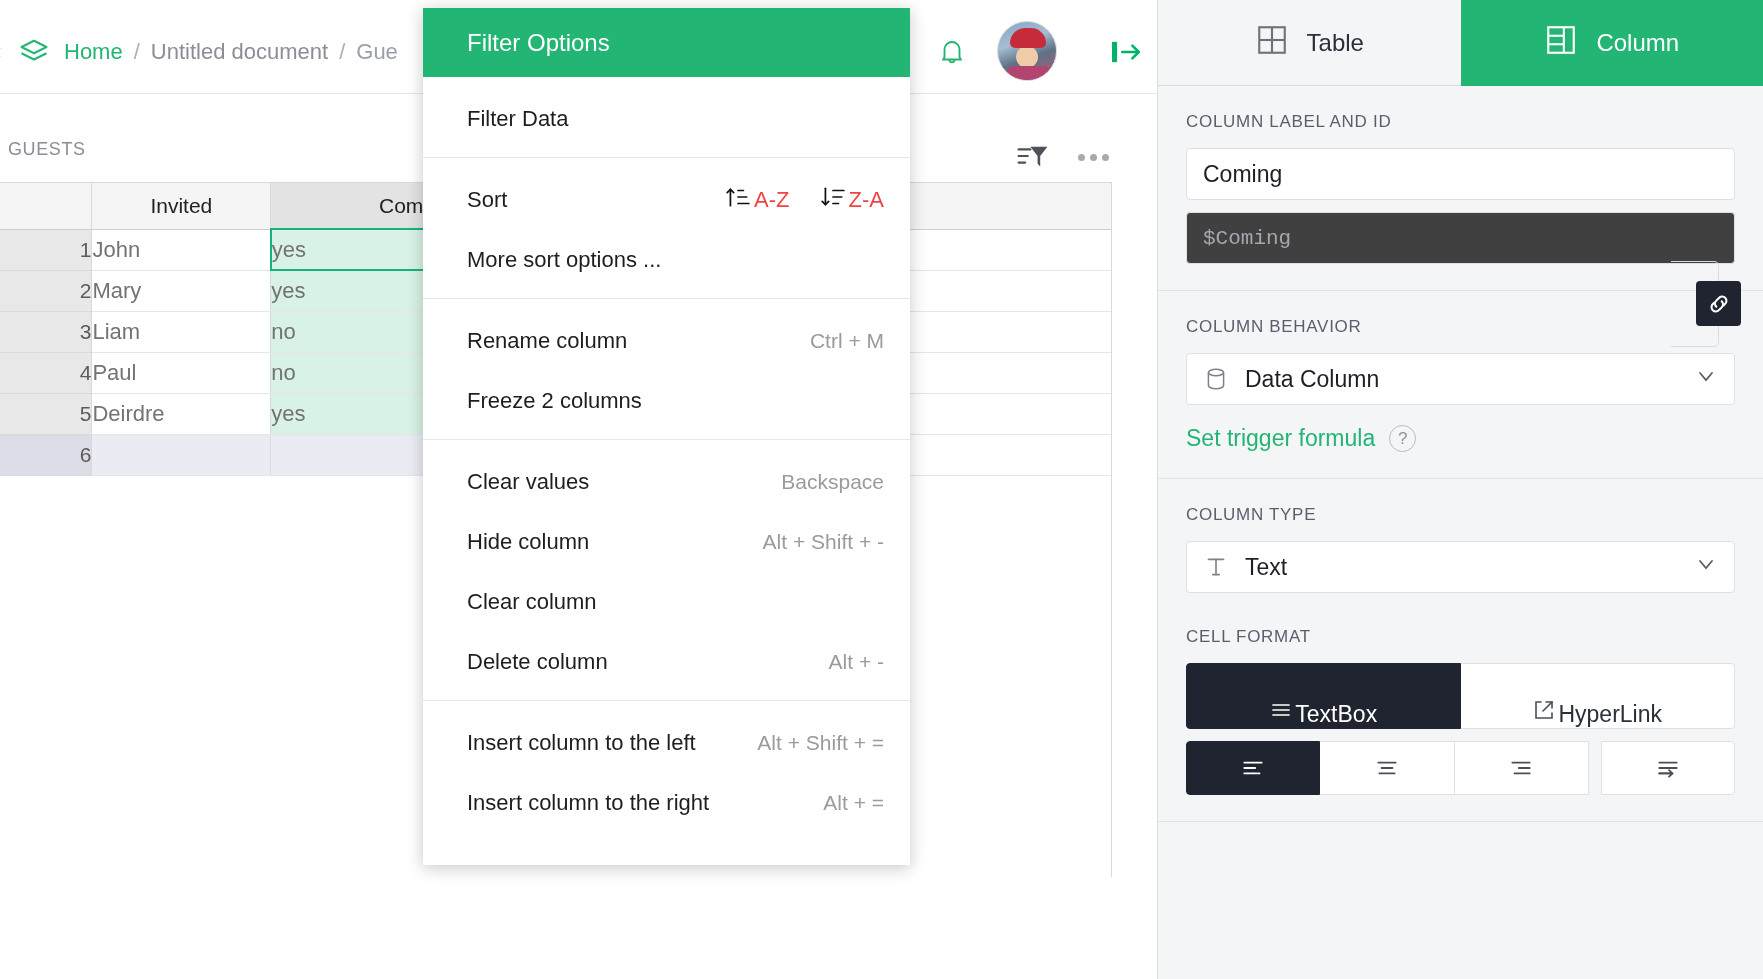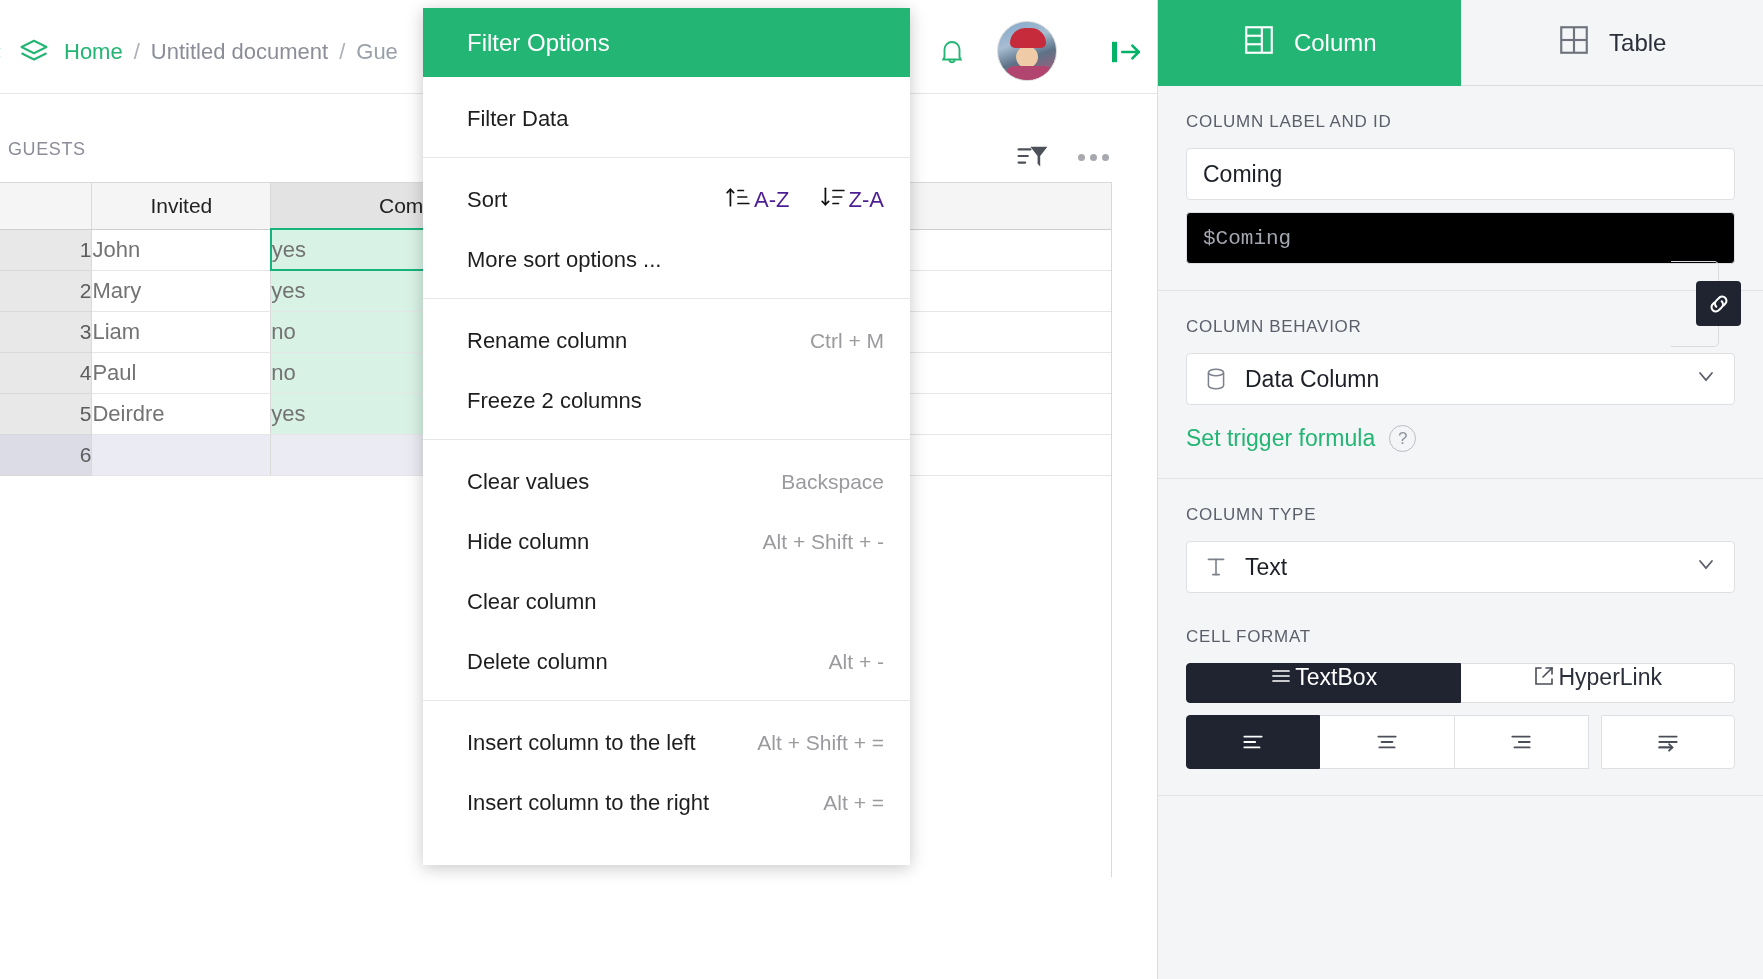--- a/index.html
+++ b/index.html
@@ -172,21 +172,21 @@
     padding: 0 26px 0 44px;
     font-size: 22px; color: #1e1e1e;
     cursor: pointer;
   }
   .menu-item .label { flex: 0 0 auto; }
   .menu-item .spacer { flex: 1 1 auto; }
   .menu-item .shortcut { color: #9a9a9f; font-size: 21px; white-space: nowrap; }
   .sort-actions { display: flex; align-items: center; gap: 30px; }
   .sort-btn {
     display: flex; align-items: center; gap: 3px;
-    font-size: 22px; color: #4c1d95; cursor: pointer;
+    font-size: 22px; color: #ef4444; cursor: pointer;
   }
   .grp-pad-top { padding-top: 12px; }
   .grp-pad-bot { padding-bottom: 8px; }
 
   
   #right-panel {
     position: absolute; left: 1157px; top: 0;
     width: 606px; height: 979px;
     background: #f4f5f6;
     border-left: 1px solid #dcdcdc;
@@ -209,21 +209,21 @@
   .section-label {
     font-size: 17px; letter-spacing: 0.7px; color: #5a5f6b;
     margin-bottom: 16px;
   }
   .field {
     height: 52px; background: #ffffff;
     border: 1px solid #dfe0e3; border-radius: 4px;
     display: flex; align-items: center; padding: 0 16px;
     font-size: 23px; color: #1c1f26;
   }
-  .field.placeholder-field { background: #000000; }
+  .field.placeholder-field { background: #404040; }
   .field.placeholder-field .ph { color: #a3a7b0; font-family: "Liberation Mono", monospace; font-size: 21px; }
   .field + .field { margin-top: 12px; }
   .field .fi { margin-right: 16px; display: flex; align-items: center; }
   .field .chev { margin-left: auto; }
 
   #link-btn {
     position: absolute; right: 22px; top: 195px;
     width: 45px; height: 45px; border-radius: 4px;
     background: #1f2430;
     display: flex; align-items: center; justify-content: center;
@@ -242,22 +242,22 @@
     color: #22b573; font-size: 23px; margin-top: 20px; cursor: pointer;
   }
   .help-circle {
     width: 27px; height: 27px; border-radius: 50%;
     border: 1.5px solid #b9bcc3; color: #8e929b;
     font-size: 17px; display: flex; align-items: center; justify-content: center;
   }
 
   .seg-row { display: flex; margin-top: 2px; }
   .seg {
-    flex: 1 1 50%; height: 40px;
-    display: flex; align-items: flex-start; justify-content: center; gap: 2px;
+    flex: 1 1 50%; height: 66px;
+    display: flex; align-items: flex-end; justify-content: center; gap: 2px;
     font-size: 23px; cursor: pointer;
     background: #ffffff; color: #2b2f3a;
     border: 1px solid #dfe0e3;
   }
   .seg.active { background: #1f2430; color: #ffffff; border-color: #1f2430; }
   .seg:first-child { border-radius: 4px 0 0 4px; }
   .seg:last-child { border-radius: 0 4px 4px 0; border-left: none; }
 
   .align-row { display: flex; margin-top: 12px; gap: 0; }
   .align-btn {
@@ -479,40 +479,40 @@
         <span class="label">Insert column to the right</span>
         <span class="spacer"></span>
         <span class="shortcut">Alt + =</span>
       </div>
     </div>
   </div>
 
   <div id="right-panel">
 
     <div id="panel-tabs">
+      <div class="panel-tab">
+        <span>
+          <svg width="34" height="34" viewBox="0 0 24 24" fill="none" stroke="#6e727c" stroke-width="1.5">
+            <rect x="3" y="3" width="18" height="18"></rect>
+            <line x1="12" y1="3" x2="12" y2="21"></line>
+              <line x1="3" y1="12" x2="21" y2="12"></line>
+          </svg>
+        </span>
+        <span>Table</span>
+      </div>
       <div class="panel-tab active">
         <span>
           <svg width="34" height="34" viewBox="0 0 24 24" fill="none" stroke="#ffffff" stroke-width="1.5">
             <rect x="3" y="3" width="18" height="18"></rect>
             <line x1="14" y1="3" x2="14" y2="21"></line>
             <line x1="3" y1="9" x2="14" y2="9"></line>
               <line x1="3" y1="15" x2="14" y2="15"></line>
           </svg>
         </span>
         <span>Column</span>
-      </div>
-      <div class="panel-tab">
-        <span>
-          <svg width="34" height="34" viewBox="0 0 24 24" fill="none" stroke="#6e727c" stroke-width="1.5">
-            <rect x="3" y="3" width="18" height="18"></rect>
-            <line x1="12" y1="3" x2="12" y2="21"></line>
-              <line x1="3" y1="12" x2="21" y2="12"></line>
-          </svg>
-        </span>
-        <span>Table</span>
       </div>
     </div>
 
     <div class="panel-section" style="position:relative;">
       <div class="section-label">COLUMN LABEL AND ID</div>
       <div id="link-bracket"></div>
       <div class="field">
         <span>Coming</span>
       </div>
       <div class="field placeholder-field">

